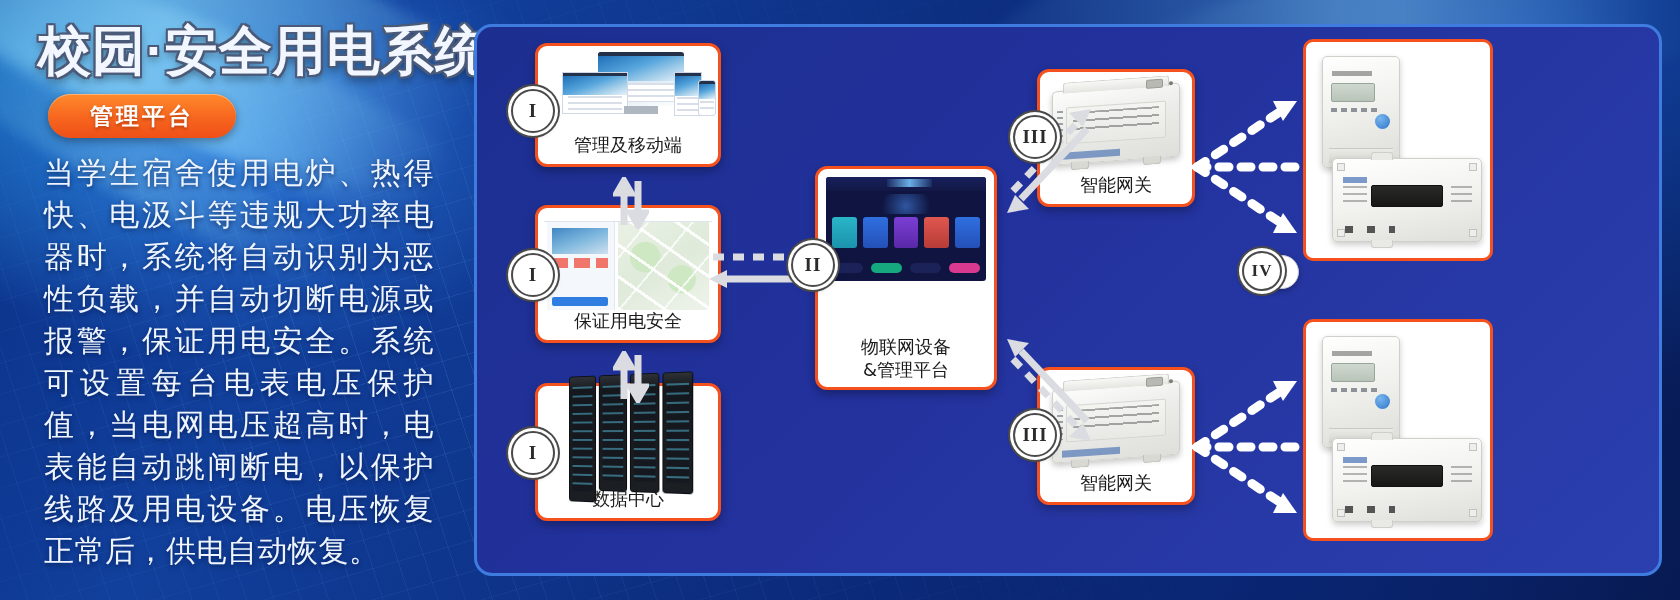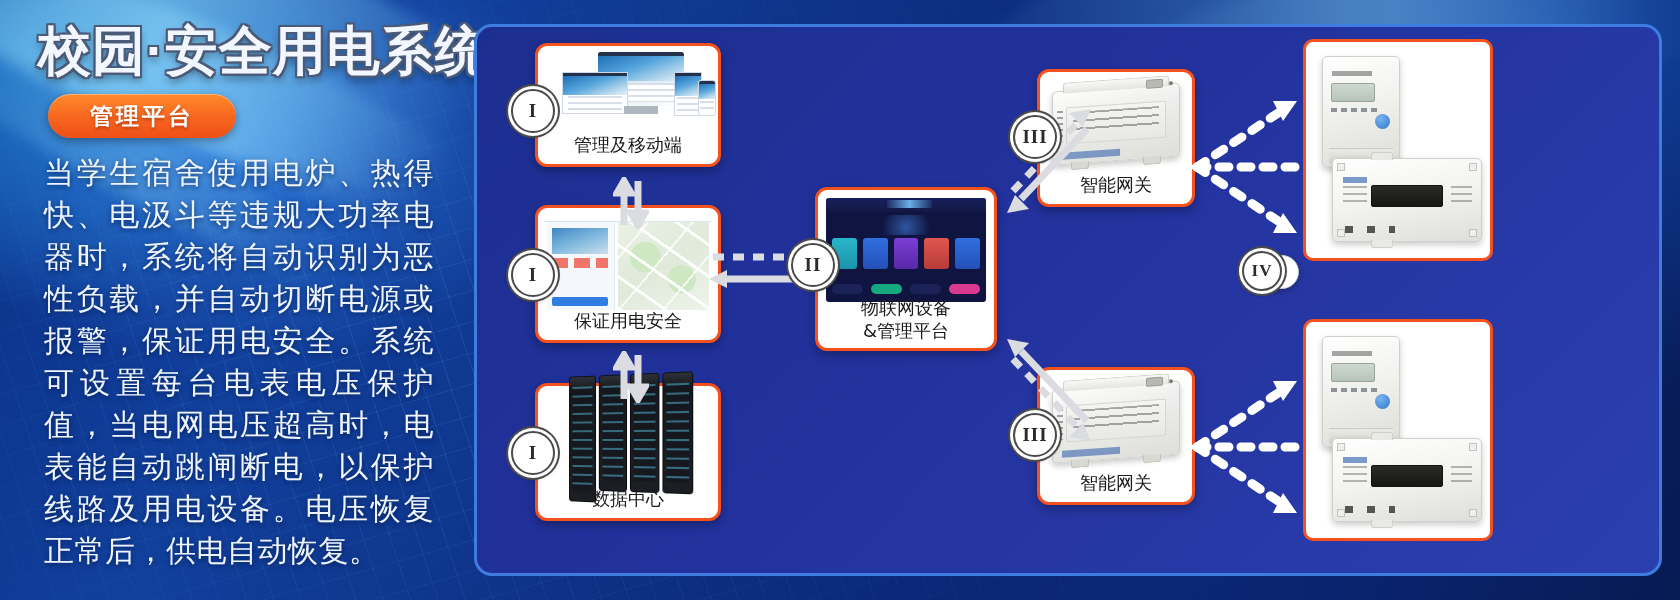--- a/index.html
+++ b/index.html
@@ -393,21 +393,21 @@
         <div class="rack tall"></div>
           <div class="rack"></div>
           <div class="rack"></div>
           <div class="rack"></div>
       </div>
     </div>
     <div class="caption">数据中心</div>
   </div>
   <div class="rn" style="left:34px; top:404px;">I</div>
 
-  <div class="node" style="left:338px; top:160px; width:182px; height:164px;">
+  <div class="node" style="left:338px; top:139px; width:182px; height:224px;">
     <div class="shot" style="left:8px; top:8px; right:8px; height:104px;">
       <div class="iot">
         <div class="iot-bar"></div>
         <div class="iot-title"></div>
         <div class="iot-globe"></div>
         <div class="iot-tiles">
           <i style="background:linear-gradient(180deg,#2ab5c8,#1b93ad)"></i>
           <i style="background:linear-gradient(180deg,#2f6fe0,#2450b8)"></i>
           <i style="background:linear-gradient(180deg,#7b3fd4,#5a27a8)"></i>
           <i style="background:linear-gradient(180deg,#e0574f,#b73b37)"></i>

